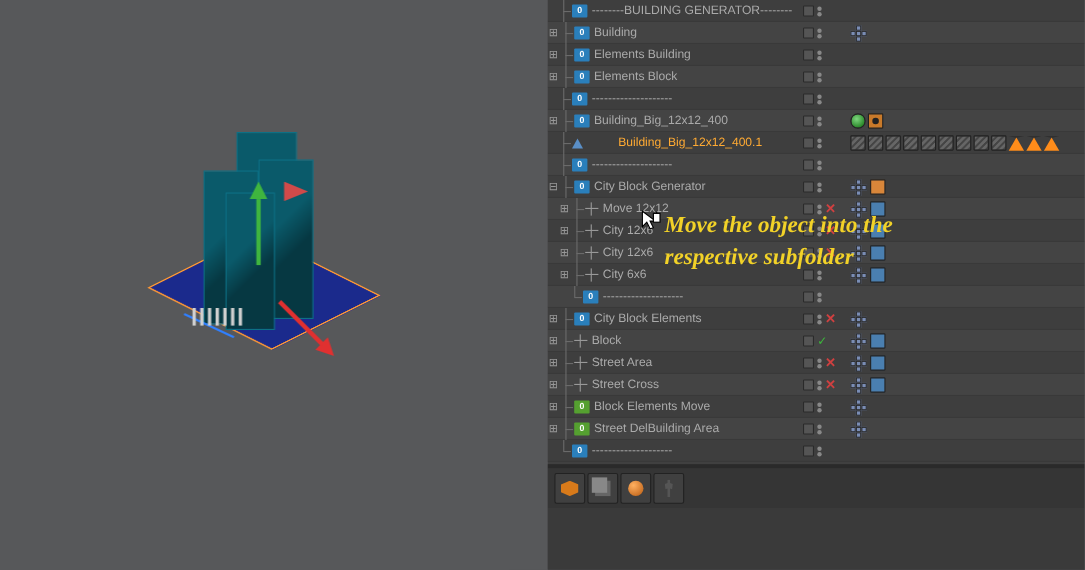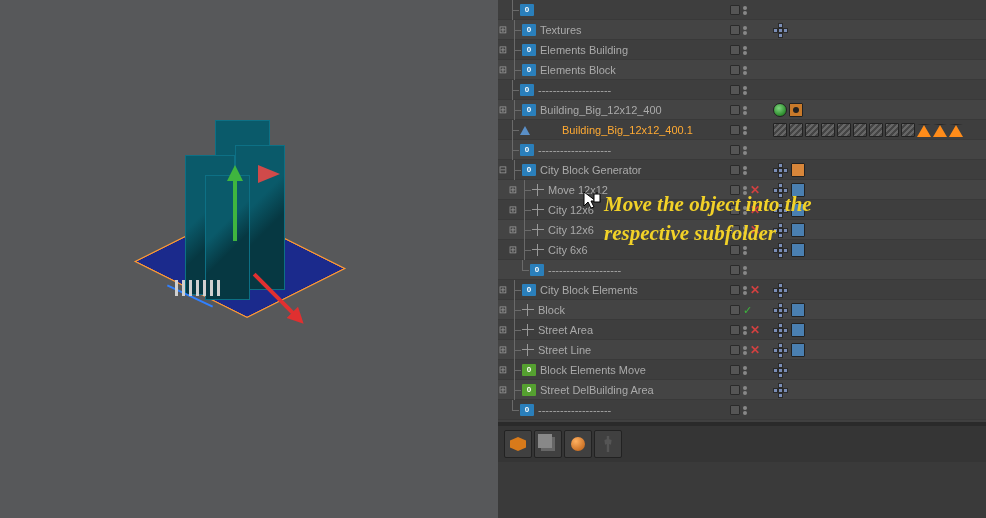--- a/index.html
+++ b/index.html
@@ -349,34 +349,35 @@
   </div>
 </div>
 
 <div class="panel">
   <div class="tree">
 
     <div class="row">
       <div class="indent-line" style="width:10px"></div>
       <div class="l-conn thru"></div>
       <span class="layer-badge">0</span>
-      <div class="col-right">
-          <div class="btn-sq"></div>
-          <div class="dots-col">
-            <div class="dot"></div>
-            <div class="dot"></div>
-          </div>
-        </div>
-    </div>
-
-    <div class="row alt">
-      <div class="expand">⊞</div>
-      <div class="l-conn thru"></div>
-      <span class="layer-badge">0</span>
-      <span class="label">Textures</span>
+      <span class="label">--------BUILDING GENERATOR--------</span>
+      <div class="col-right">
+          <div class="btn-sq"></div>
+          <div class="dots-col">
+            <div class="dot"></div>
+            <div class="dot"></div>
+          </div>
+        </div>
+    </div>
+
+    <div class="row alt">
+      <div class="expand">⊞</div>
+      <div class="l-conn thru"></div>
+      <span class="layer-badge">0</span>
+      <span class="label">Building</span>
       <div class="col-right">
           <div class="btn-sq"></div>
           <div class="dots-col">
             <div class="dot"></div>
             <div class="dot"></div>
           </div>
         </div>
       <div class="tags-area">
           <div class="cross-pat">
             <span class="c1"></span>
@@ -698,21 +699,21 @@
             <span class="c5"></span>
           </div>
           <div class="tag blue"></div>
         </div>
     </div>
 
     <div class="row alt">
       <div class="expand">⊞</div>
       <div class="l-conn thru"></div>
       <div class="obj-icon icn-null"></div>
-      <span class="label">Street Line</span>
+      <span class="label">Street Cross</span>
       <div class="col-right">
           <div class="btn-sq"></div>
           <div class="dots-col">
             <div class="dot"></div>
             <div class="dot"></div>
           </div>
           <span class="cross-rx">✕</span>
         </div>
       <div class="tags-area">
           <div class="cross-pat">

